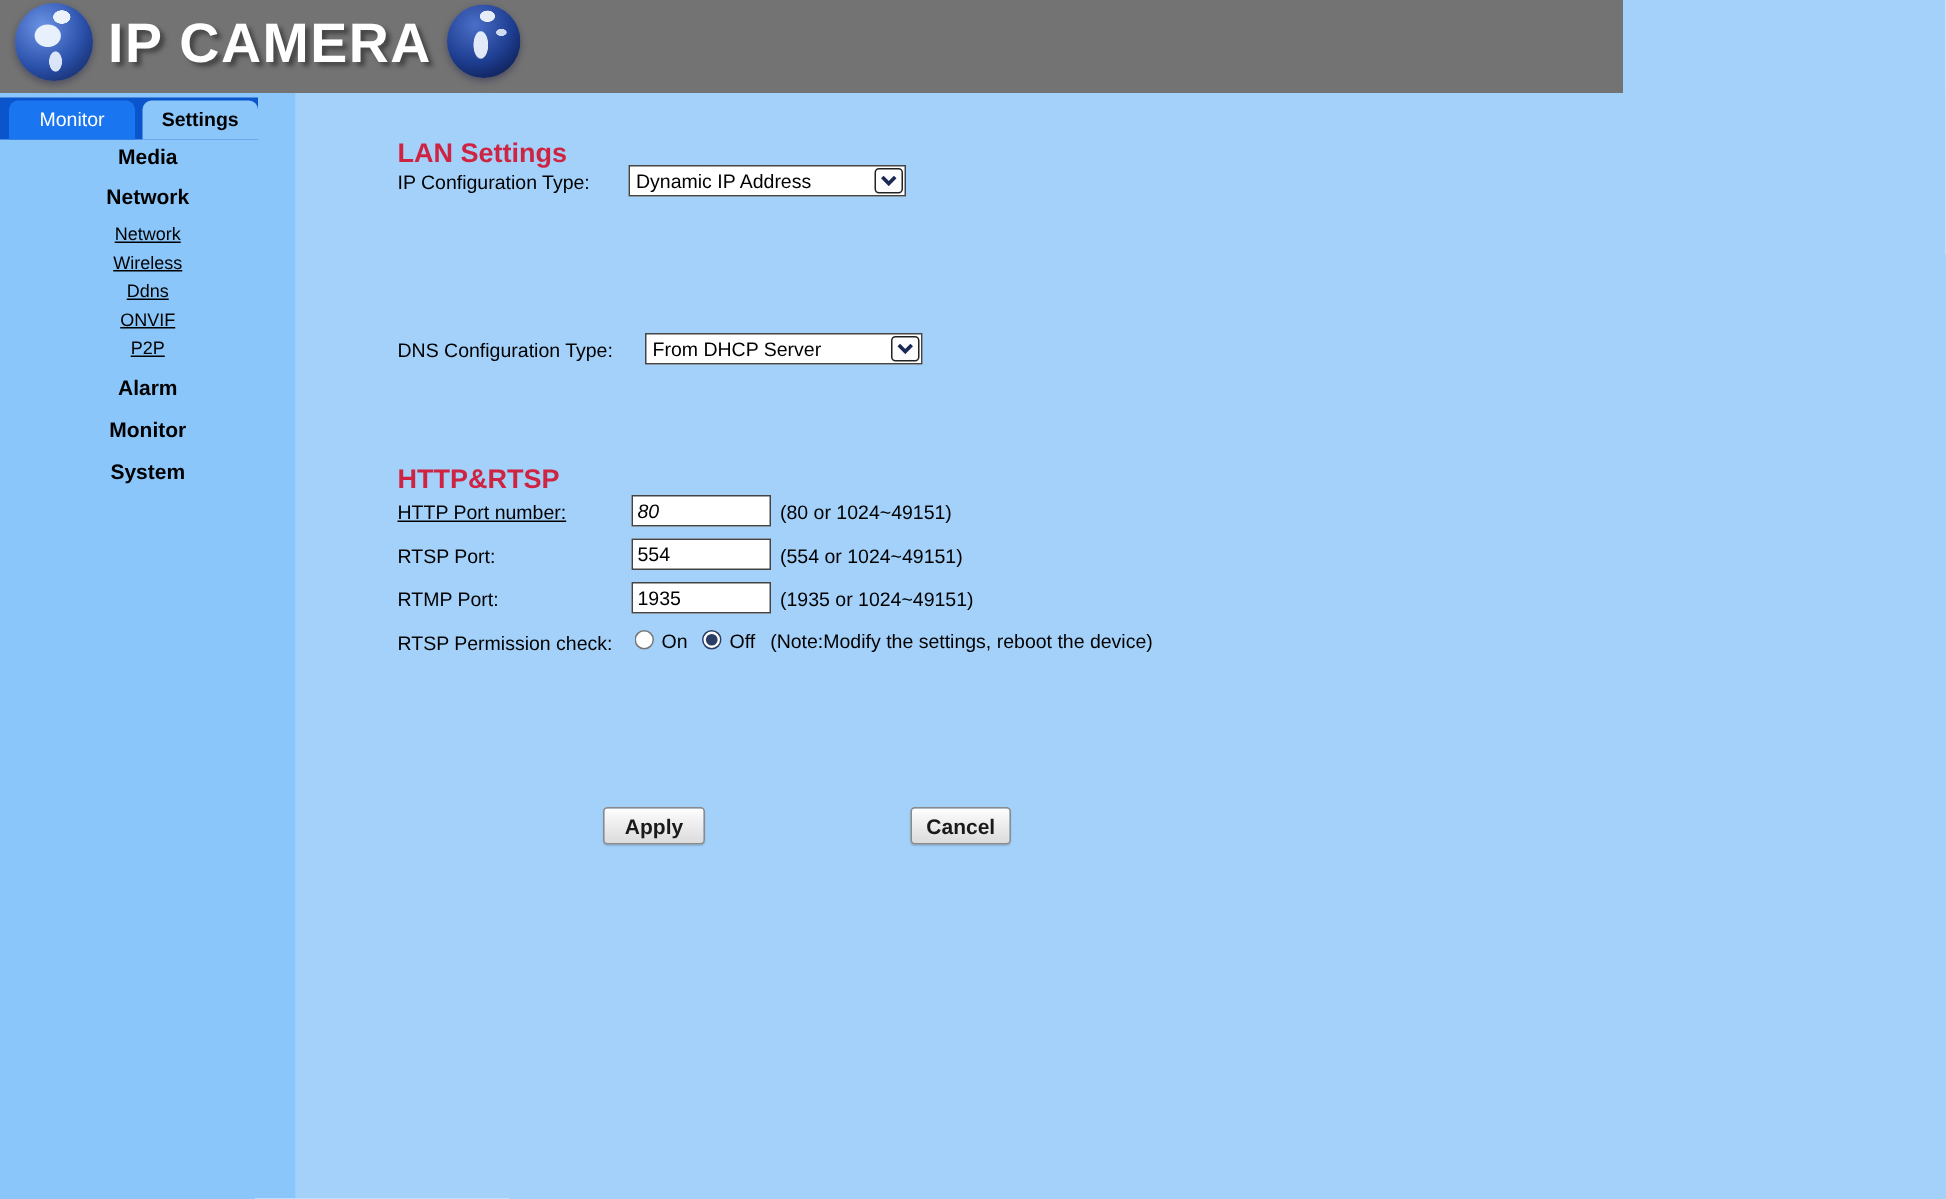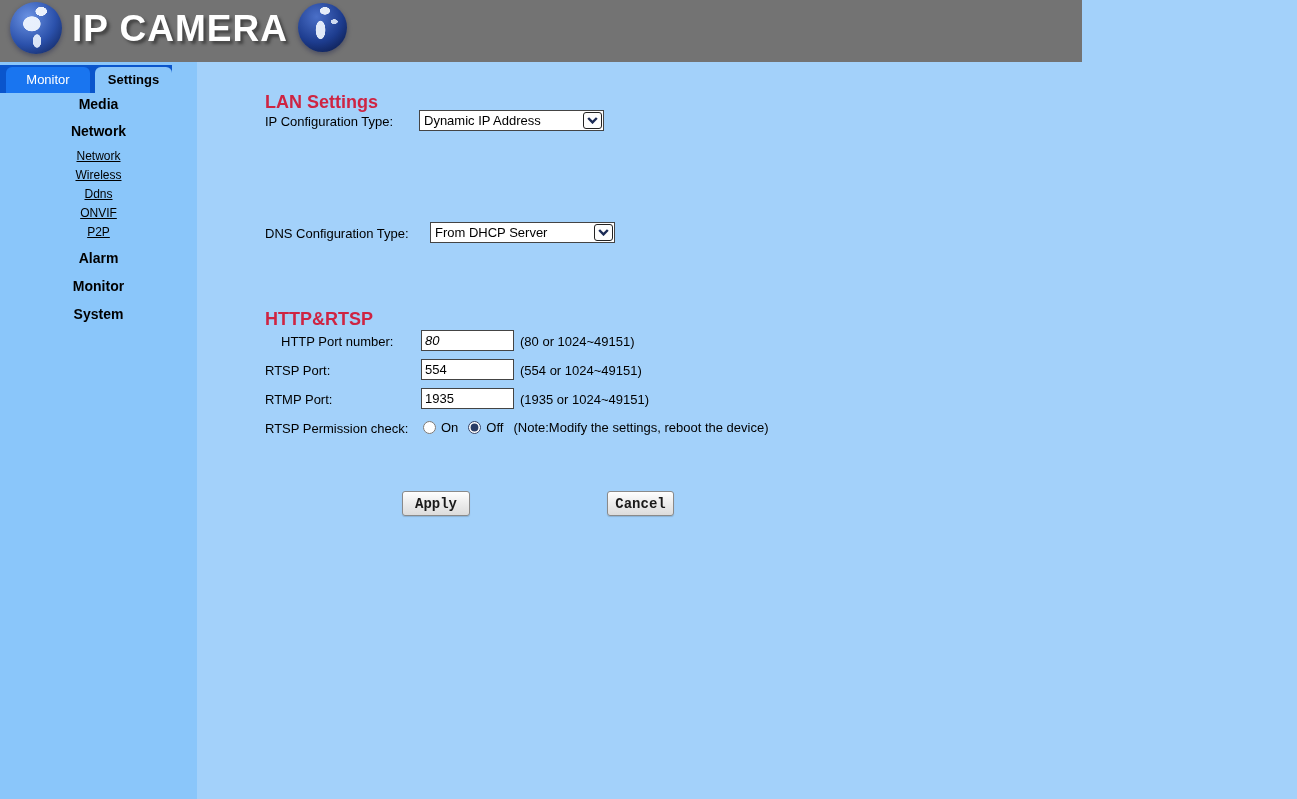--- a/index.html
+++ b/index.html
@@ -51,27 +51,27 @@
     border:1px solid #444; display:flex; align-items:center; cursor:pointer; }
   .select-value { flex:1; font-size:13px; color:#000; padding-left:4px; white-space:nowrap; overflow:hidden; }
   .select-arrow { width:19px; height:17px; margin-right:1px; border:1px solid #222; border-radius:3px;
     background:#fdfdfd; display:flex; align-items:center; justify-content:center; }
 
   .port-input { position:absolute; width:93px; height:21px; border:1px solid #444; background:#fff;
     font-family:"Liberation Sans",sans-serif; font-size:13px; color:#000; padding:0 3px; }
 
   .radio-row { position:absolute; display:flex; align-items:center; font-size:13px; color:#000; }
   .radio-row input[type=radio] { width:13px; height:13px; margin:0 5px 0 0; accent-color:#2a3d66; }
-  .radio-opt { display:flex; align-items:center; margin-right:10px; cursor:pointer; }
+  .radio-opt { display:flex; align-items:flex-start; margin-right:10px; cursor:pointer; }
   .radio-note { font-size:13px; color:#000; }
 
   .btn { position:absolute; height:25px; border:1px solid #8a8a8a; border-radius:3px;
     background:linear-gradient(#fefefe, #ececec 50%, #dcdcdc);
-    font-family:Liberation Mono, monospace; font-size:14px; font-weight:bold; color:#1a1a1a;
-    cursor:pointer; box-shadow:0 1px 1px rgba(0,0,0,.15); }
+    font-family:Liberation Sans, sans-serif; font-size:14px; font-weight:bold; color:#1a1a1a;
+    cursor:pointer; box-shadow:0 1px 1px rgba(0,0,0,.15);margin-top:47px; }
 </style>
 </head>
 <body>
 
 <div class="page">
 
   <div class="header">
     <div class="globe globe-left"></div>
     <div class="app-title">IP CAMERA</div>
     <div class="globe globe-right"></div>
@@ -113,21 +113,21 @@
       <span class="select-value">From DHCP Server</span>
       <span class="select-arrow">
         <svg width="11" height="7" viewBox="0 0 11 7">
             <path d="M1.2 1 L5.5 5.4 L9.8 1" stroke="#1a2a55" stroke-width="2.4" fill="none"></path>
           </svg>
       </span>
     </div>
 
     <div class="abs section-heading" style="left:68px; top:247px;">HTTP&amp;RTSP</div>
 
-    <div class="abs field-label" style="left:84px; top:272px;">HTTP Port number:</div>
+    <div class="abs field-label" style="left:68px; top:272px;text-decoration:underline;">HTTP Port number:</div>
     <input class="port-input" style="left: 224px; top: 268px; font-style: italic;" value="80">
     <div class="abs hint" style="left:323px; top:272px;">(80 or 1024~49151)</div>
 
     <div class="abs field-label" style="left:68px; top:301px;">RTSP Port:</div>
     <input class="port-input" style="left: 224px; top: 297px;" value="554">
     <div class="abs hint" style="left:323px; top:301px;">(554 or 1024~49151)</div>
 
     <div class="abs field-label" style="left:68px; top:330px;">RTMP Port:</div>
     <input class="port-input" style="left: 224px; top: 326px;" value="1935">
     <div class="abs hint" style="left:323px; top:330px;">(1935 or 1024~49151)</div>

